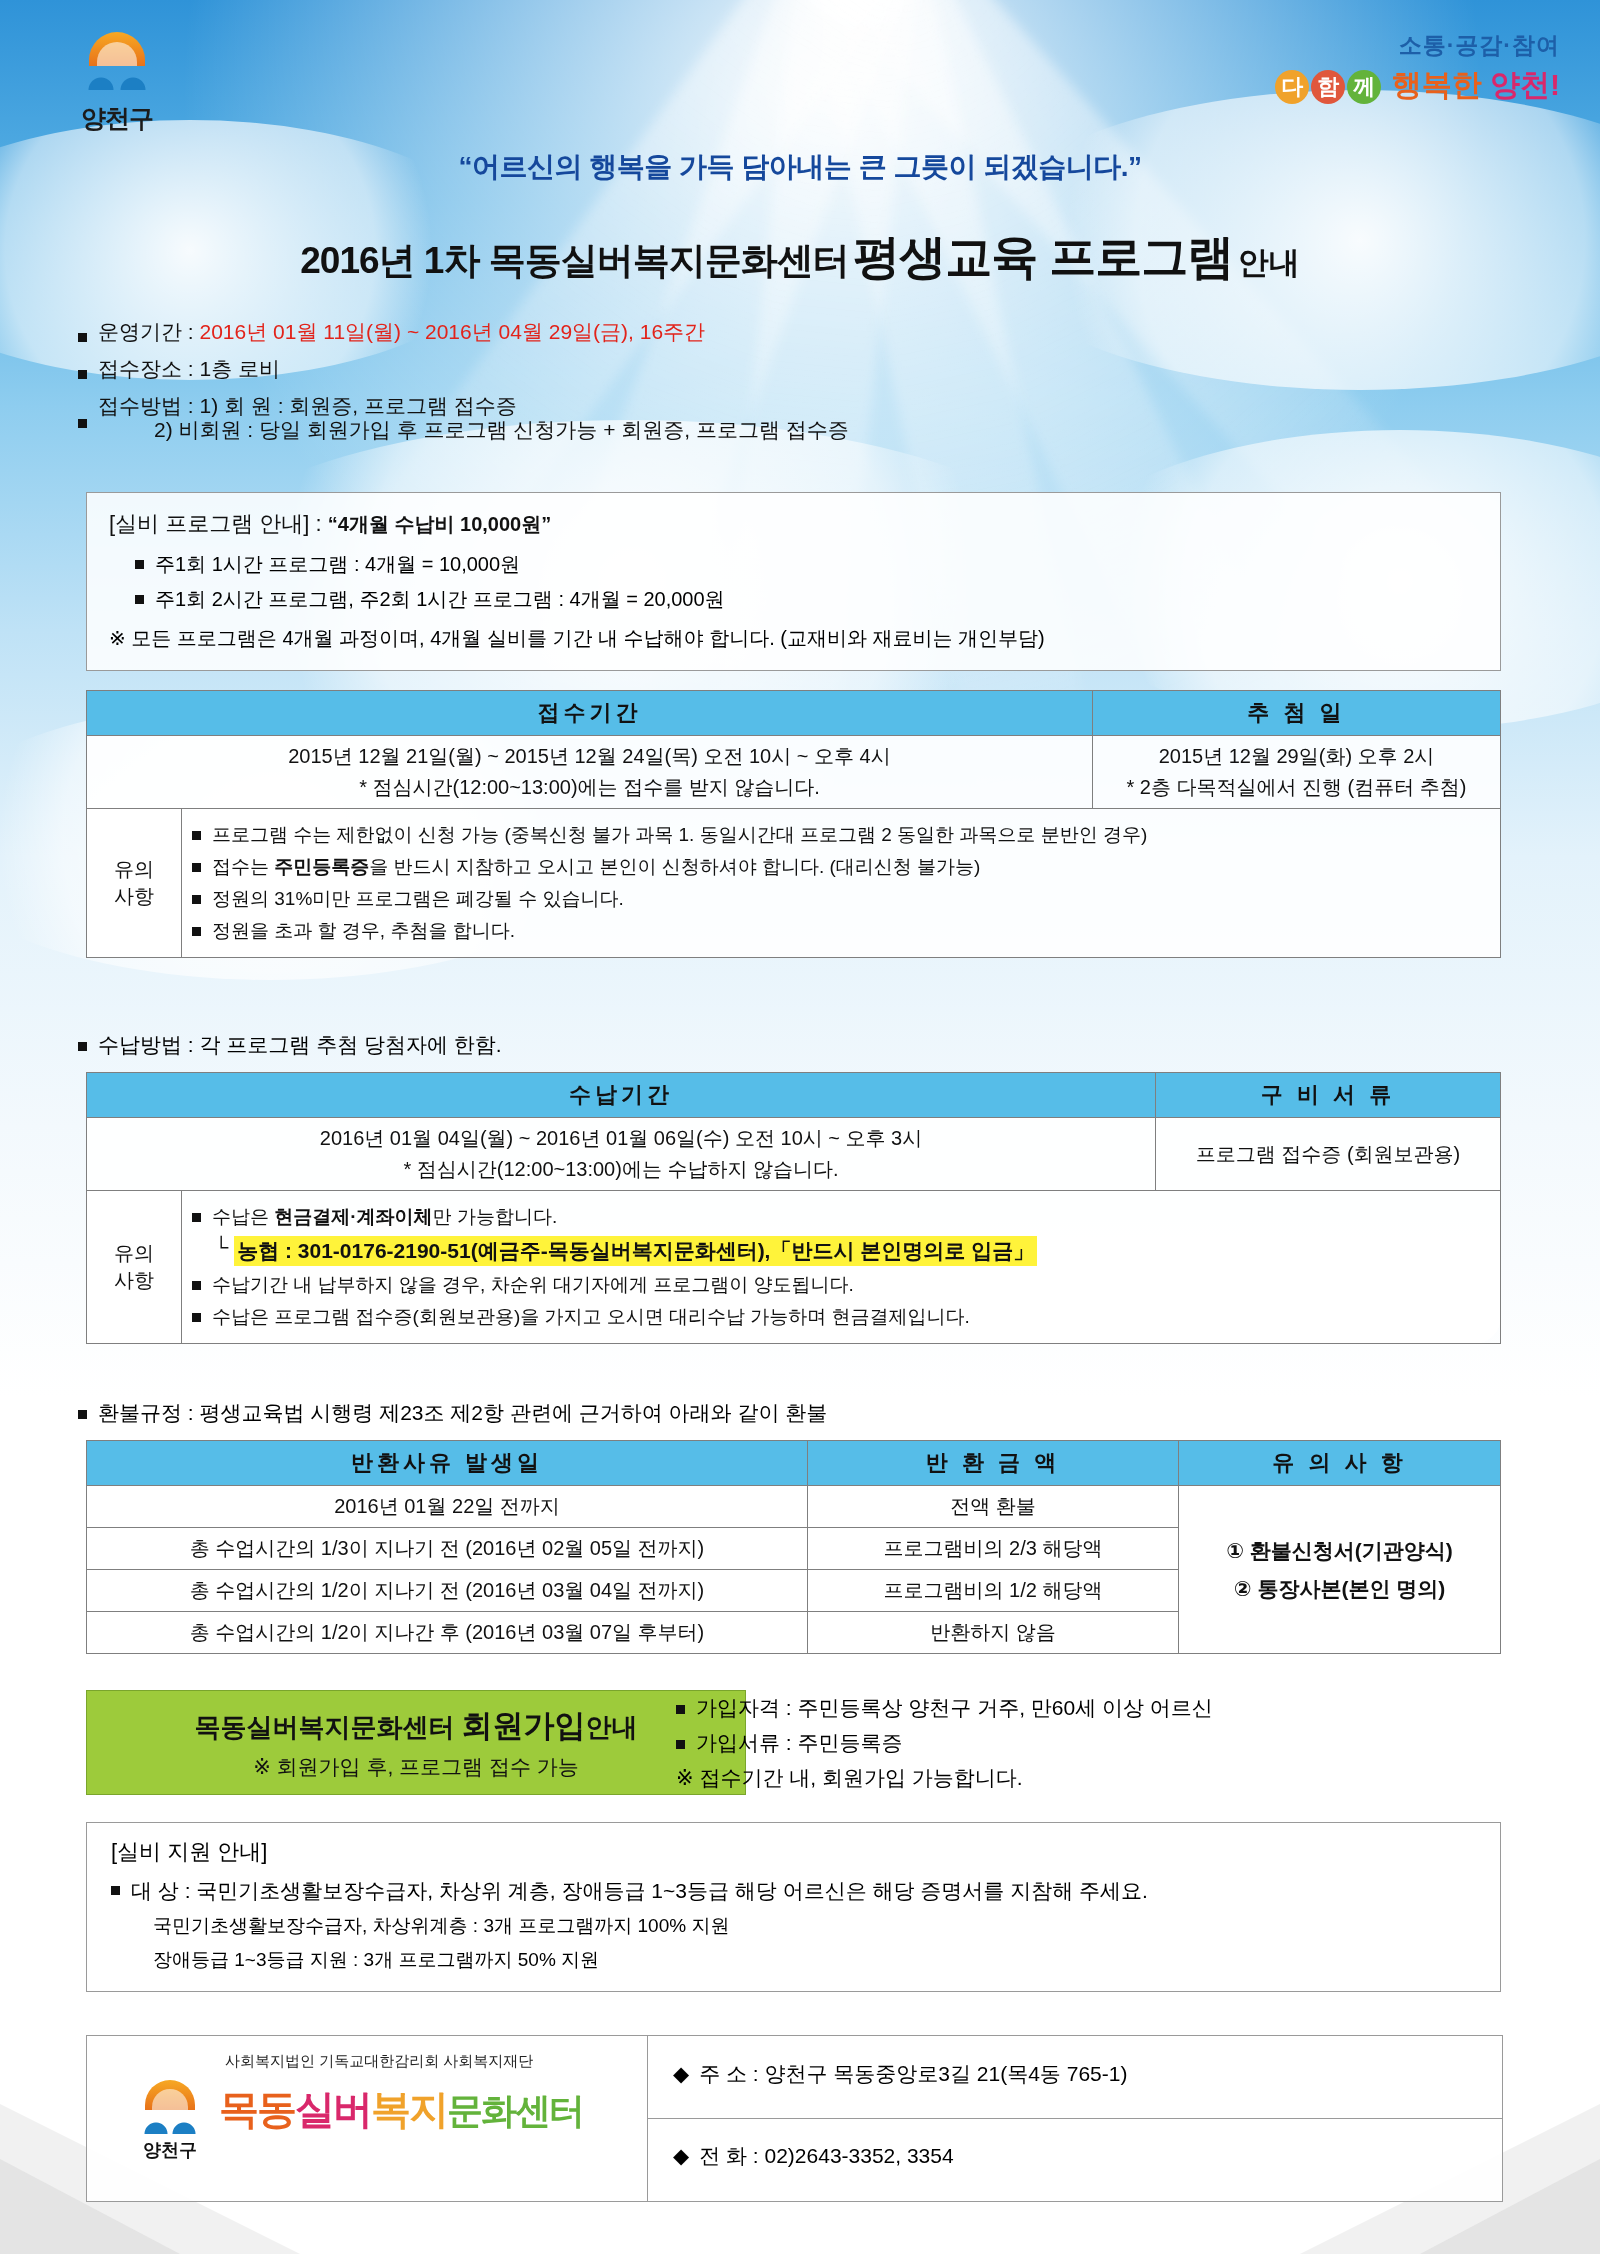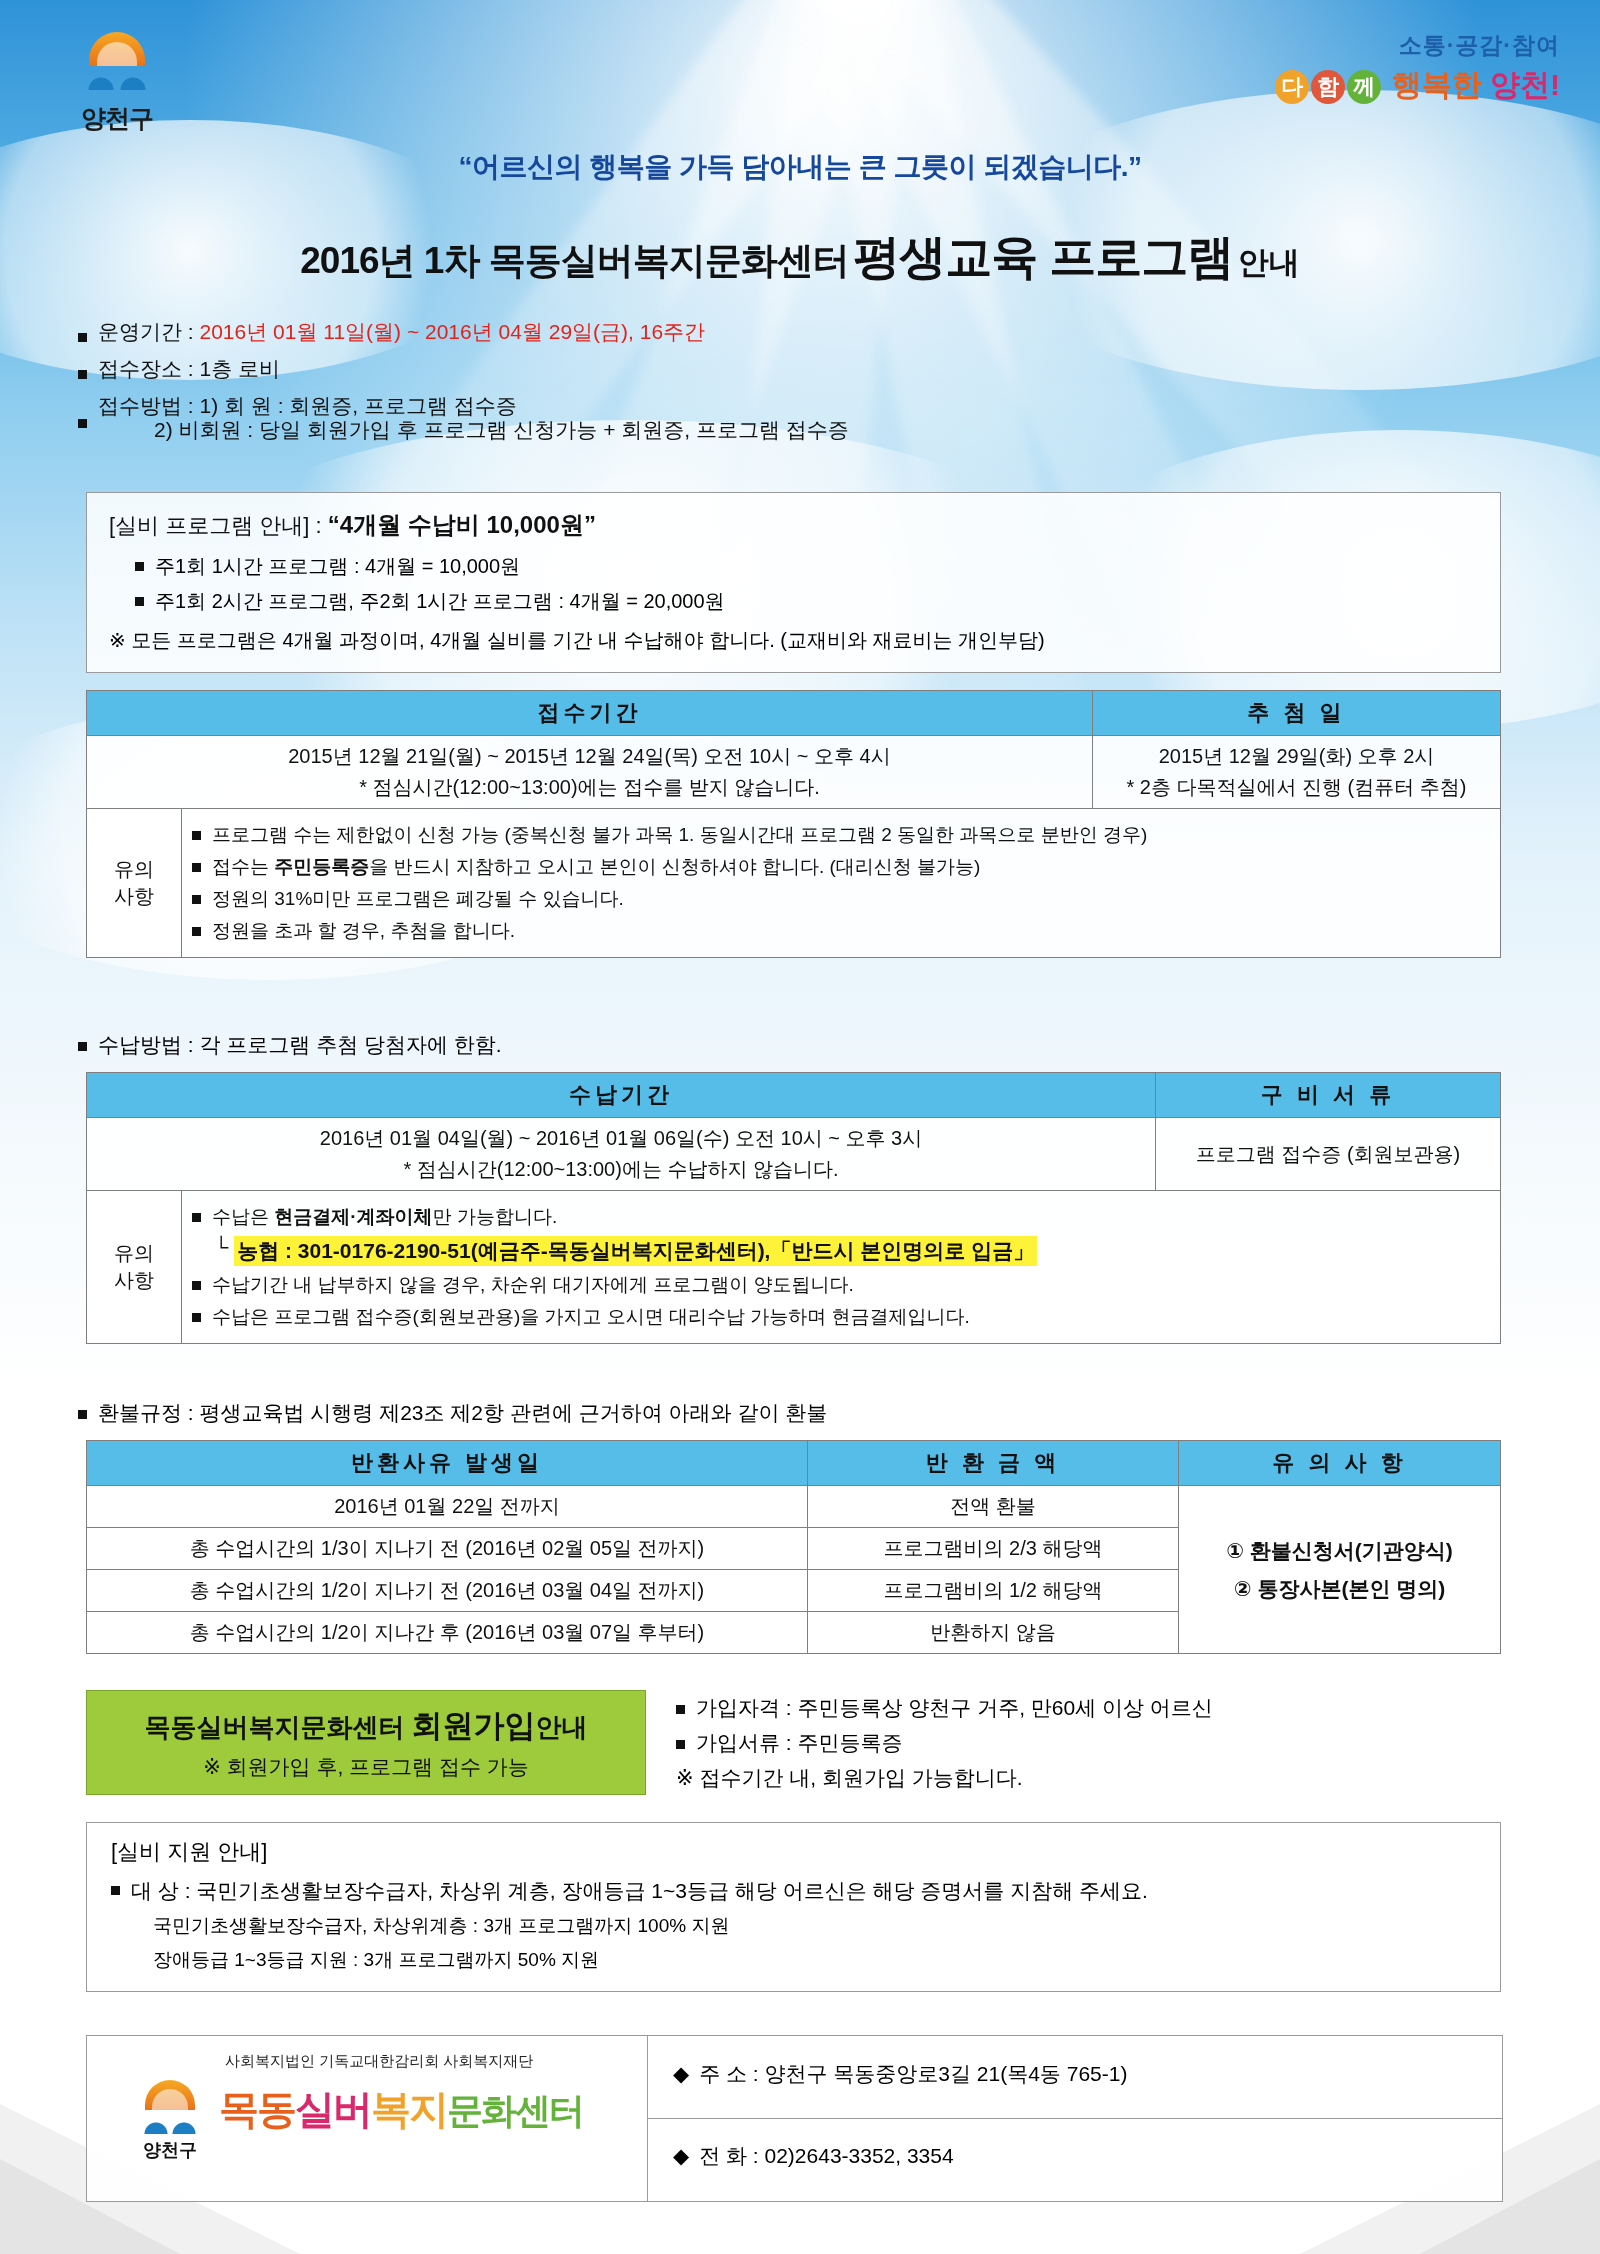--- a/index.html
+++ b/index.html
@@ -96,41 +96,41 @@
   .red{color:#e2231a;}
   .sub2{margin-left:56px;margin-top:-4px;}
 
   
   .box{
     position:absolute;background:rgba(255,255,255,0.86);
     border:1px solid #9a9a9a;
   }
   .fee{left:86px;top:492px;width:1415px;padding:16px 22px 18px 22px;box-sizing:border-box;}
   .fee .head{font-size:22px;color:#111;margin-bottom:12px;}
-  .fee .head b{font-size:24px;}
+  .fee .head b{font-size:20px;}
   .fee .li{display:flex;font-size:20px;margin:8px 0 8px 26px;}
   .fee .note{font-size:20px;margin-top:12px;}
 
   
   table{border-collapse:collapse;position:absolute;background:rgba(255,255,255,0.88);}
   th,td{border:1px solid #7f7f7f;font-size:20px;color:#111;padding:7px 10px;}
   th{background:#56bde8;font-weight:bold;font-size:22px;letter-spacing:4px;}
   .ctr{text-align:center;}
   .lbl{background:rgba(255,255,255,0.9);text-align:center;font-size:20px;width:74px;}
   .cellul{margin:0;padding:0;list-style:none;}
   .cellul li{display:flex;font-size:19px;margin:6px 0;}
   .cellul li .sq{margin-top:9px;}
   .mark-y{background:#fff33a;padding:1px 3px;font-weight:bold;}
 
   .standalone{position:absolute;font-size:21px;display:flex;align-items:flex-start;}
 
   
   .memberwrap{position:absolute;left:86px;top:1690px;width:1415px;height:105px;}
   .memberbox{
-    position:absolute;left:0;top:0;width:560px;height:105px;
+    position:absolute;left:0;top:0;width:660px;height:105px;
     background:#9dcb3b;border:1px solid #7aa52c;box-sizing:border-box;
     display:flex;flex-direction:column;align-items:center;justify-content:center;
   }
   .memberbox .m1{font-size:26px;font-weight:bold;color:#111;}
   .memberbox .m1 b{font-size:31px;}
   .memberbox .m2{font-size:21px;color:#111;margin-top:6px;}
   .memberinfo{position:absolute;left:590px;top:4px;font-size:21px;}
   .memberinfo .row{display:flex;margin-bottom:7px;}
 
   

